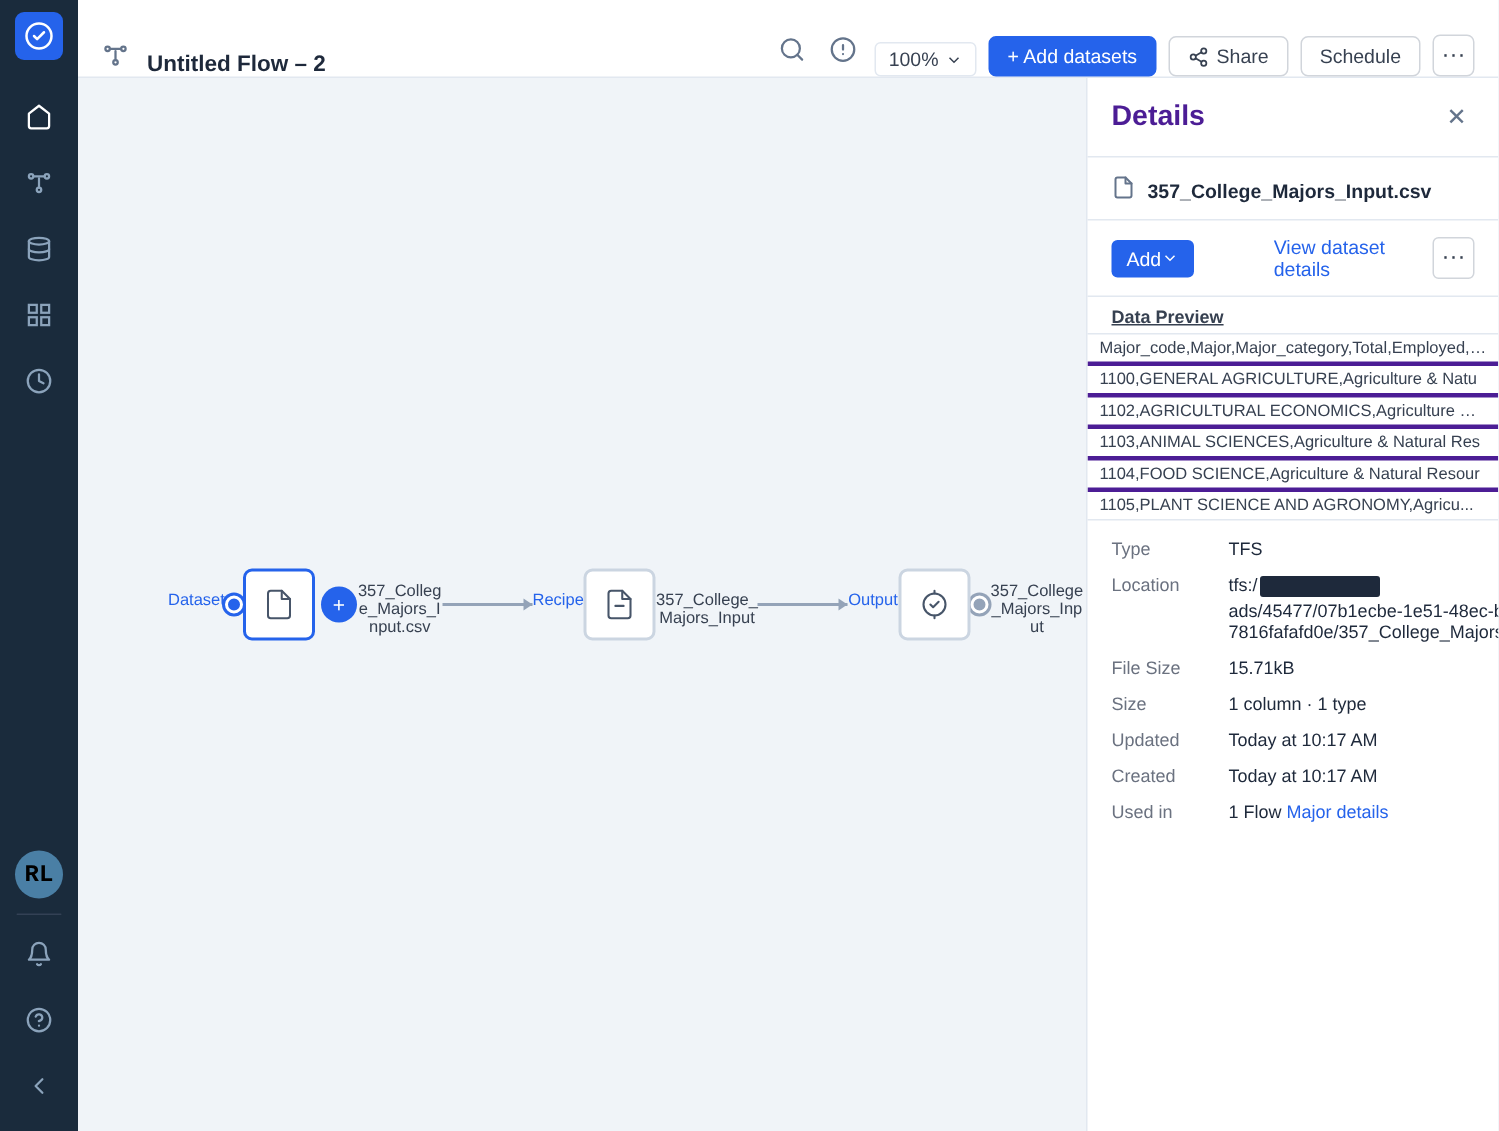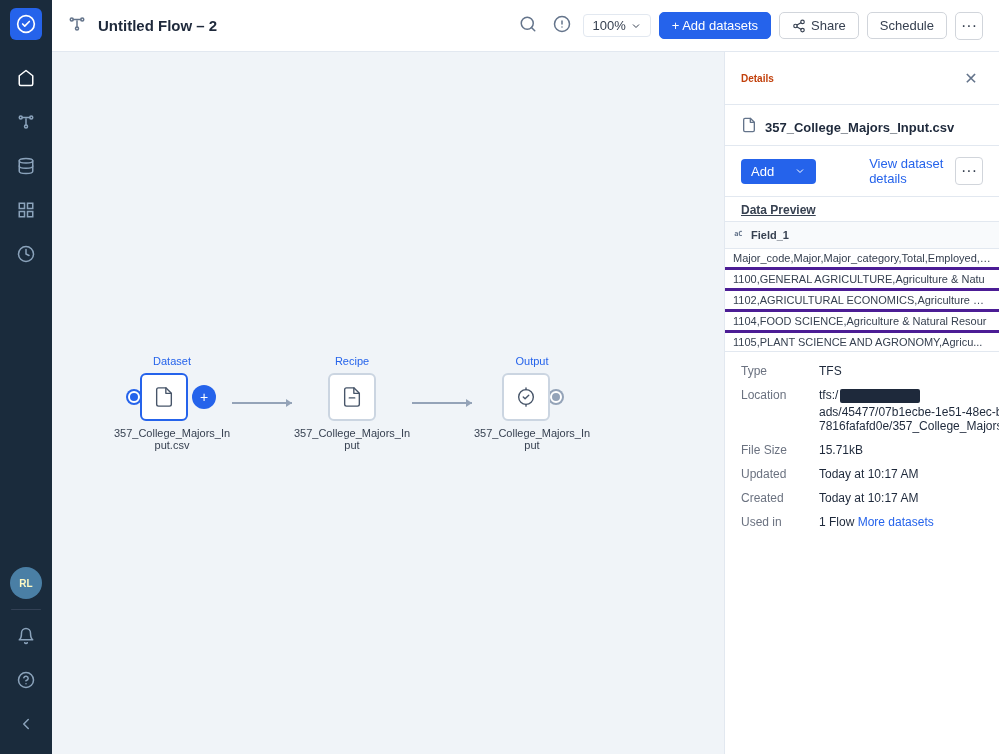--- a/index.html
+++ b/index.html
@@ -34,42 +34,43 @@
       font-size: 16px;
     }
     .sidebar-icon.active { color: #fff; }
     .sidebar-icon svg { width: 18px; height: 18px; }
     .sidebar-spacer { flex: 1; }
     .sidebar-avatar {
       width: 32px; height: 32px;
       background: #4a7fa5;
       border-radius: 50%;
       display: flex; align-items: center; justify-content: center;
-      color: #fef9c3;
-      font-size: 10px;
+      color: #000000;
+      font-size: 16px;
       font-weight: 600;
       margin: 6px 0;
       cursor: pointer;
+      font-family: Liberation Mono, monospace;
     }
 
     
     .main {
       flex: 1;
       display: flex;
       flex-direction: column;
       height: 754px;
     }
 
     
     .topbar {
       height: 52px;
       background: #fff;
       border-bottom: 1px solid #e2e8f0;
       display: flex;
-      align-items: center;
+      align-items: flex-end;
       padding: 0 16px;
       gap: 8px;
       flex-shrink: 0;
     }
     .topbar-flow-icon {
       color: #64748b;
       font-size: 16px;
       margin-right: 4px;
     }
     .topbar-title {
@@ -133,21 +134,21 @@
       position: absolute;
       top: 50%;
       left: 60px;
       transform: translateY(-50%);
       display: flex;
       align-items: center;
       gap: 0;
     }
     .flow-node-group {
       display: flex;
-      flex-direction: column;
+      flex-direction: row;
       align-items: center;
       position: relative;
     }
     .flow-node-label {
       font-size: 11px;
       color: #2563eb;
       margin-bottom: 6px;
       font-weight: 500;
     }
     .flow-node-row {
@@ -222,23 +223,23 @@
       flex-shrink: 0;
     }
     .details-header {
       display: flex;
       align-items: center;
       justify-content: space-between;
       padding: 14px 16px;
       border-bottom: 1px solid #e2e8f0;
     }
     .details-header-title {
-      font-size: 10px;
+      font-size: 19px;
       font-weight: 600;
-      color: #c2410c;
+      color: #4c1d95;
     }
     .details-close {
       width: 24px; height: 24px;
       display: flex; align-items: center; justify-content: center;
       cursor: pointer;
       color: #64748b;
       font-size: 16px;
       border-radius: 4px;
     }
 
@@ -260,21 +261,21 @@
     }
 
     .details-actions {
       display: flex;
       align-items: center;
       gap: 8px;
       padding: 10px 16px;
       border-bottom: 1px solid #e2e8f0;
     }
     .add-btn {
-      display: flex; align-items: center; gap: 20px;
+      display: flex; align-items: center; gap: 0;
       padding: 5px 10px;
       background: #2563eb;
       color: #fff;
       border-radius: 4px;
       font-size: 13px;
       font-weight: 500;
       cursor: pointer;
       border: none;
     }
     .add-btn-caret {
@@ -591,34 +592,25 @@
               <polyline points="6 9 12 15 18 9"></polyline>
             </svg>
         </button>
         <a class="view-details-link">View dataset details</a>
         <div class="details-more">···</div>
       </div>
 
       <div class="data-preview-label">Data Preview</div>
 
       <div class="data-preview-table">
-        <div class="data-preview-header">
-          <div class="data-preview-col">
-            <span class="col-type-icon">
-              <svg width="14" height="14" viewBox="0 0 24 24" fill="none" stroke="#64748b" stroke-width="1.5">
-                <text x="2" y="16" font-size="12" fill="#64748b" stroke="none" font-family="monospace">aC</text>
-              </svg>
-            </span>
-            <span>Field_1</span>
-          </div>
-        </div>
         <div class="data-preview-rows">
           <div class="data-preview-row">Major_code,Major,Major_category,Total,Employed,En</div>
           <div class="data-preview-row">1100,GENERAL AGRICULTURE,Agriculture &amp; Natu</div>
           <div class="data-preview-row">1102,AGRICULTURAL ECONOMICS,Agriculture &amp; N</div>
+          <div class="data-preview-row">1103,ANIMAL SCIENCES,Agriculture &amp; Natural Res</div>
           <div class="data-preview-row">1104,FOOD SCIENCE,Agriculture &amp; Natural Resour</div>
           <div class="data-preview-row">1105,PLANT SCIENCE AND AGRONOMY,Agricu...</div>
         </div>
       </div>
 
       <div class="details-meta">
         <div class="meta-row">
           <span class="meta-key">Type</span>
           <span class="meta-value">TFS</span>
         </div>
@@ -627,31 +619,35 @@
           <div class="meta-location-block">
             <span class="meta-location-prefix">tfs:/<span class="meta-redacted"></span></span>
             <span class="meta-location-rest">ads/45477/07b1ecbe-1e51-48ec-b0f2-7816fafafd0e/357_College_Majors_Input.csv</span>
           </div>
         </div>
         <div class="meta-row">
           <span class="meta-key">File Size</span>
           <span class="meta-value">15.71kB</span>
         </div>
         <div class="meta-row">
+          <span class="meta-key">Size</span>
+          <span class="meta-value">1 column · 1 type</span>
+        </div>
+        <div class="meta-row">
           <span class="meta-key">Updated</span>
           <span class="meta-value">Today at 10:17 AM</span>
         </div>
         <div class="meta-row">
           <span class="meta-key">Created</span>
           <span class="meta-value">Today at 10:17 AM</span>
         </div>
         <div class="meta-row">
           <span class="meta-key">Used in</span>
           <span class="meta-value">
             <span>1 Flow</span>
             <span> </span>
-            <span class="meta-value link">More datasets</span>
+            <span class="meta-value link">Major details</span>
           </span>
         </div>
       </div>
     </div>
   </div>
 </div>
 
 </body></html>

